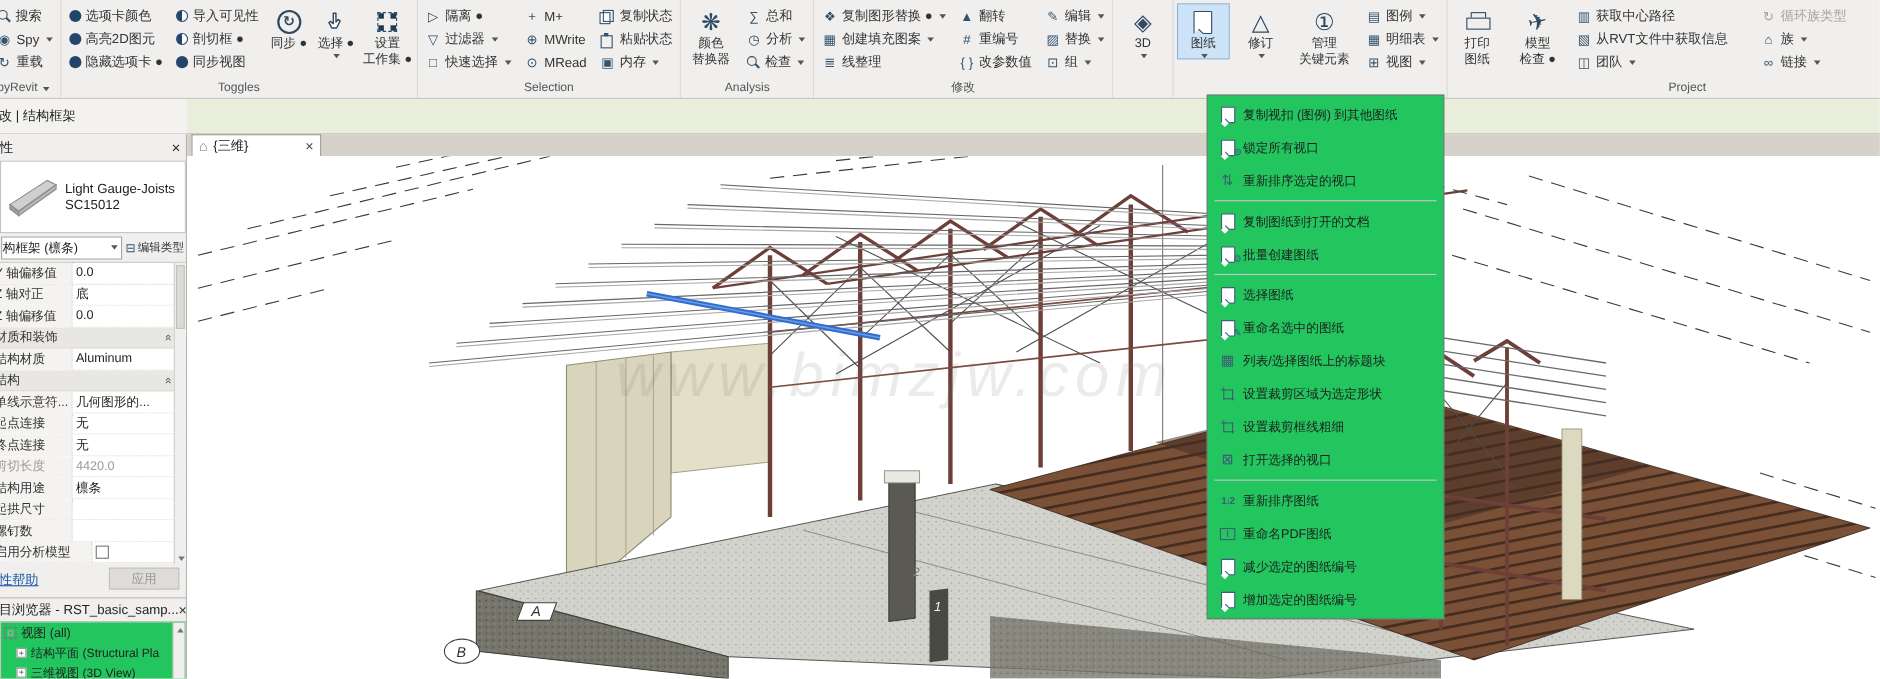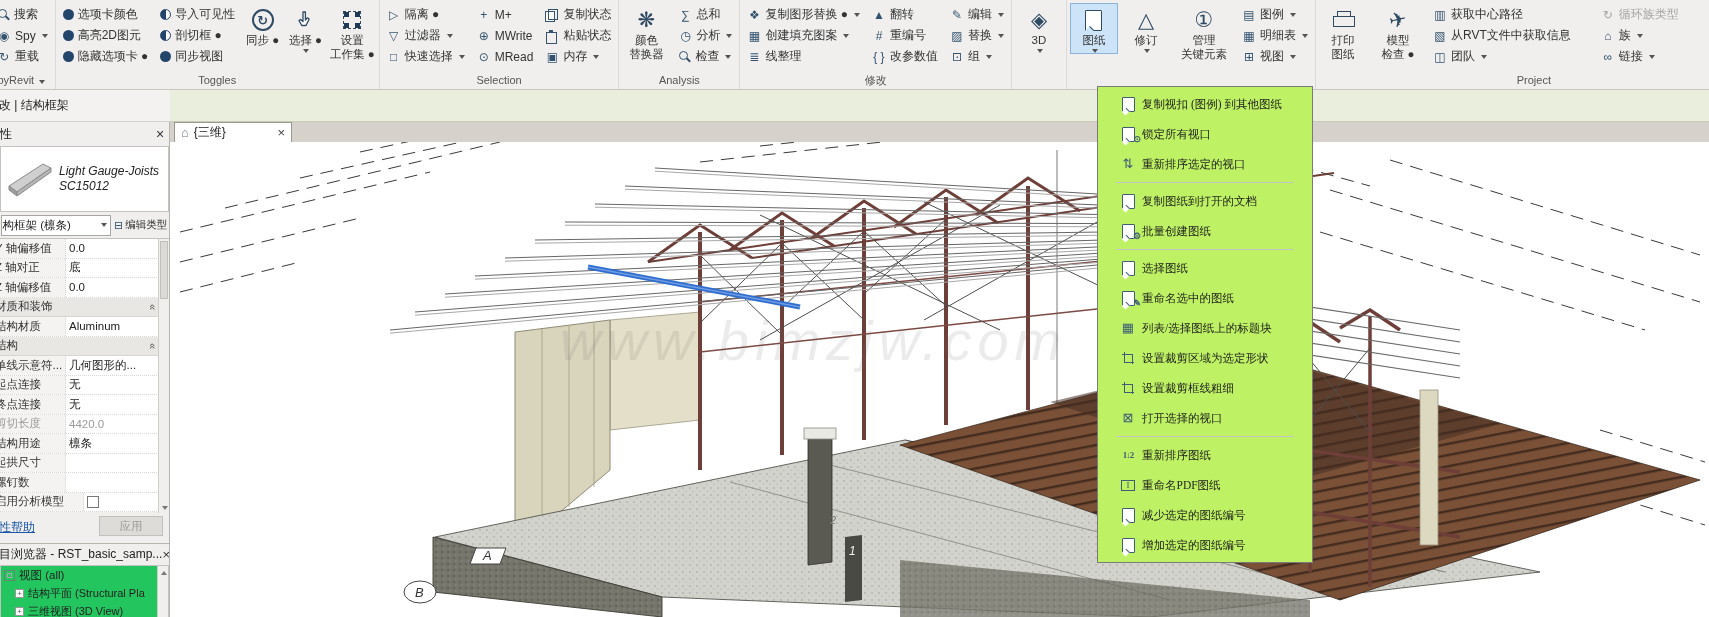--- a/index.html
+++ b/index.html
@@ -73,21 +73,21 @@
   .vtab .cls { color:#444; font-size:13px; line-height:12px; }
 
   
   .props { position:absolute; left:0; top:122px; width:170px; height:421px; background:#f0efee;
     border-right:1px solid #b8b5b1; overflow:hidden; }
   .phead { height:24px; display:flex; align-items:center; overflow:hidden; }
   .phead .pt { margin-left:-13px; white-space:nowrap; font-size:12.5px; color:#222; flex:1; }
   .phead .cls { width:18px; color:#333; font-size:14px; text-align:center; }
   .preview { height:66px; background:#fff; border:1px solid #c5c3bf; display:flex; align-items:center; }
   .thumb { width:58px; height:60px; flex:0 0 58px; display:flex; align-items:center; justify-content:center; }
-  .pname { font-size:12px; color:#222; line-height:15px; padding-right:2px;font-style:italic; }
+  .pname { font-size:12px; color:#222; line-height:15px; padding-right:2px; }
   .selrow { height:26px; display:flex; align-items:center; gap:3px; padding:2px 1px; }
   .selbox { width:110px; height:21px; background:#fff; border:1px solid #a9a7a3; display:flex;
     align-items:center; overflow:hidden; }
   .selbox .sv { margin-left:-11px; white-space:nowrap; font-size:11.5px; color:#222; flex:1; }
   .selbox .scar { width:0; height:0; border-left:3.5px solid transparent; border-right:3.5px solid transparent;
     border-top:4px solid #555; margin-right:3px; flex:0 0 auto; }
   .etype { display:flex; align-items:center; gap:2px; font-size:10.5px; color:#333; white-space:nowrap; }
   .etype .eti { color:#33536e; font-size:11px; }
   .pgrid { position:relative; height:274px; border-top:1px solid #c5c3bf; background:#fff; }
   .prow { height:19.5px; display:flex; border-bottom:1px dotted #d8d6d2; background:#fff; }
@@ -128,22 +128,22 @@
   .trow.indent { padding-left:14px; }
   .texp { width:9px; height:9px; border:1px solid #999; font-size:8px; line-height:7px; text-align:center;
     color:#555; flex:0 0 9px; background:#fff; }
   .bscroll { position:absolute; right:0; top:0; width:11px; height:53px; background:#f0efee; border-left:1px solid #d0cec9; }
   .bscroll .up { position:absolute; top:1px; left:0; width:11px; height:11px; display:flex; align-items:center; justify-content:center; }
 
   
   .canvas { position:absolute; left:170px; top:142px; width:1539px; height:475px; background:#fff; overflow:hidden; }
 
   
-  .menu { position:absolute; left:1097px; top:86px; width:216px; background:#bef264;
-    border:1px solid #7a7a7a; padding:2px 16px; z-index:50;font-family:Liberation Serif, serif; }
+  .menu { position:absolute; left:1097px; top:86px; width:216px; background:#22c55e;
+    border:1px solid #7a7a7a; padding:2px 4px; z-index:50; }
   .mi { height:30px; display:flex; align-items:center; cursor:default; }
   .mic { width:28px; flex:0 0 28px; display:flex; align-items:center; justify-content:center; position:relative; }
   .mit { font-size:11.5px; color:#1e1e1e; white-space:nowrap; overflow:hidden; }
   .msep { border-top:1px solid #c5c5c5; margin:3px 2px; }
   .pg { position:relative; width:13px; height:15px; border:1.4px solid #3f5d77; border-radius:1px; background:#fff; display:inline-block; }
   .pg::after { content:""; position:absolute; left:-1px; bottom:-1px; width:5px; height:5px;
     background:#fff; border-top:1.4px solid #3f5d77; transform:rotate(45deg); transform-origin:left bottom; }
   .ov { position:absolute; right:1px; bottom:-2px; font-size:9px; color:#3f5d77; font-style:normal; font-weight:bold; }
   .gly { font-size:13px; color:#3f5d77; font-style:normal; }
   .gly.sm { font-size:9px; font-weight:bold; letter-spacing:-1px; }

